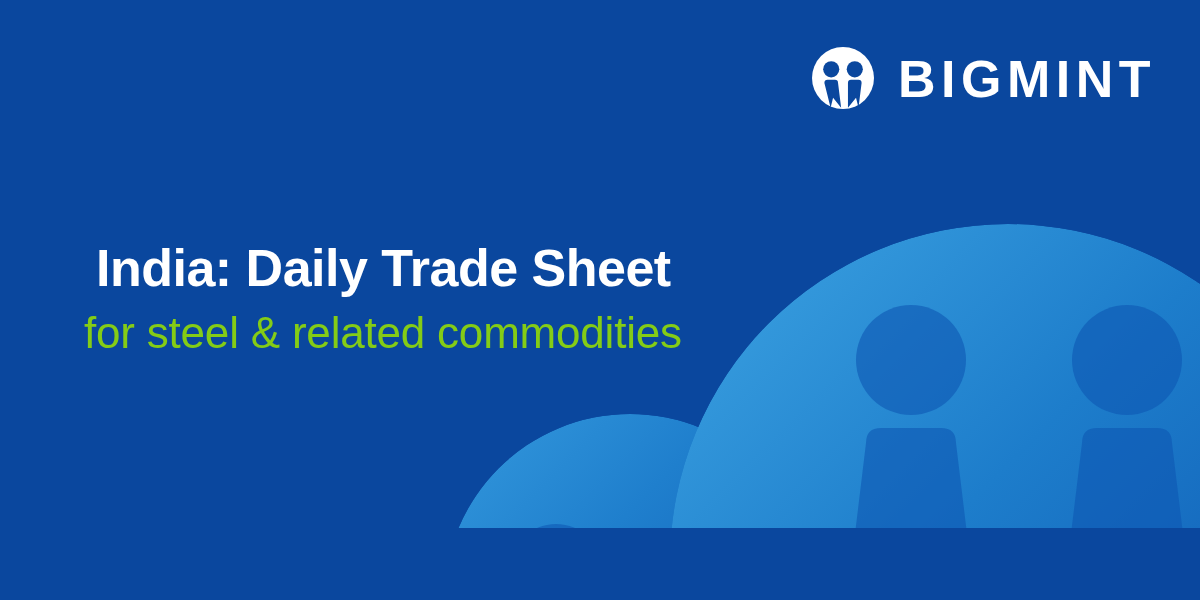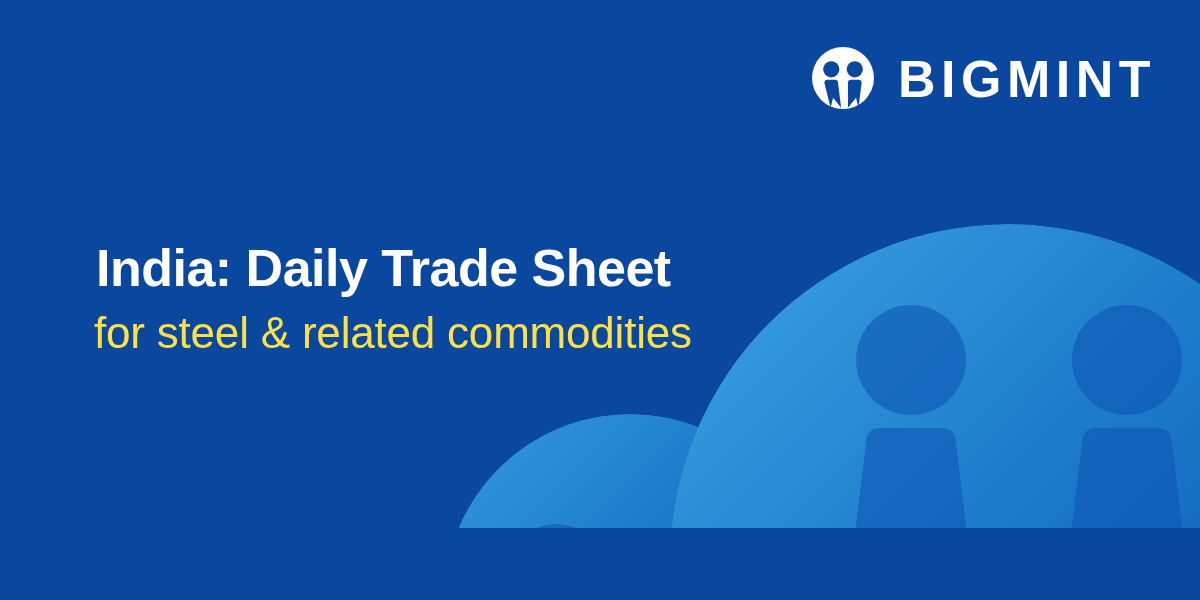--- a/index.html
+++ b/index.html
@@ -75,27 +75,27 @@
     color: #ffffff;
     font-family: "Liberation Sans", sans-serif;
     font-size: 52px;
     font-weight: 700;
     line-height: 1.08;
     letter-spacing: -0.5px;
     margin: 12px;
     white-space: nowrap;
   }
   .headline-subtitle {
-    color: #fde047;
+    color: #84cc16;
     font-family: "Liberation Sans", sans-serif;
     font-size: 44px;
     font-weight: 300;
     line-height: 1.12;
     letter-spacing: -0.2px;
-    margin: 6px 0 0 10px;
+    margin: 6px 0 0 0;
     white-space: nowrap;
   }
 
   
   .accent-bar {
     position: absolute;
     left: 661px;
     top: 572px;
     width: 539px;
     height: 28px;

